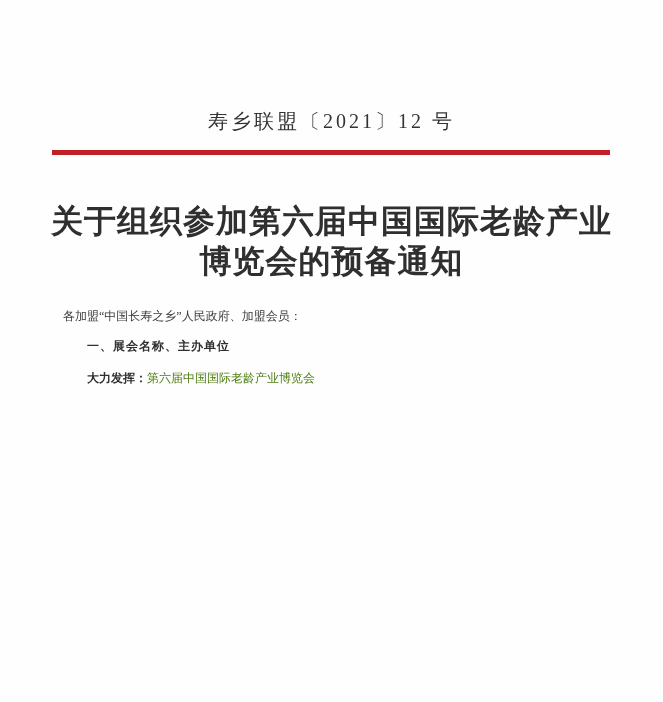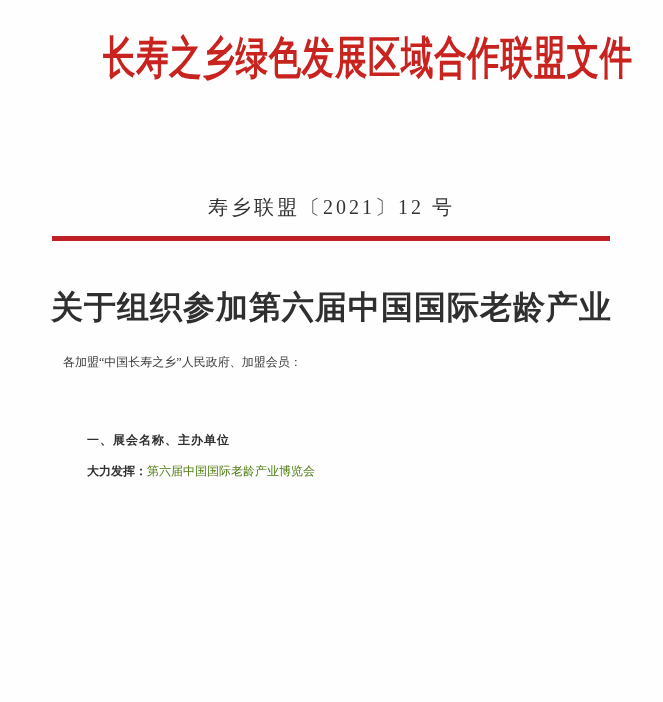--- a/index.html
+++ b/index.html
@@ -70,52 +70,49 @@
     text-align: justify;
   }
   .salutation {
     text-indent: 0;
   }
   .paragraph {
     text-indent: 2em;
   }
   .section-heading {
     text-indent: 2em;
-    font-family: Liberation Serif, serif;
+    font-family: Liberation Mono, monospace;
     font-weight: bold;
     color: #2f2f2f;
     letter-spacing: 1px;
-    margin-top: 47px;
   }
   .expo-line {
     text-indent: 2em;
   }
   .expo-label {
     font-weight: bold;
     color: #2f2f2f;
   }
   .expo-value {
     color: #4d7c0f;
   }
 </style>
 </head>
 <body>
 
 <div class="page">
 
-  <div class="banner">
-    <span class="banner-inner">长寿之乡绿色发展区域合作联盟文件</span>
-  </div>
 
   <div class="doc-number">寿乡联盟〔2021〕12 号</div>
 
   <div class="red-line"></div>
 
   <div class="doc-title">
     <div>关于组织参加第六届中国国际老龄产业</div>
+    <div>博览会的预备通知</div>
   </div>
 
   <div class="body-text">
     <div class="salutation">各加盟“中国长寿之乡”人民政府、加盟会员：</div>
     <div class="section-heading">一、展会名称、主办单位</div>
     <div class="expo-line">
       <span class="expo-label">大力发挥：</span><span class="expo-value">第六届中国国际老龄产业博览会</span>
     </div>
   </div>
 

